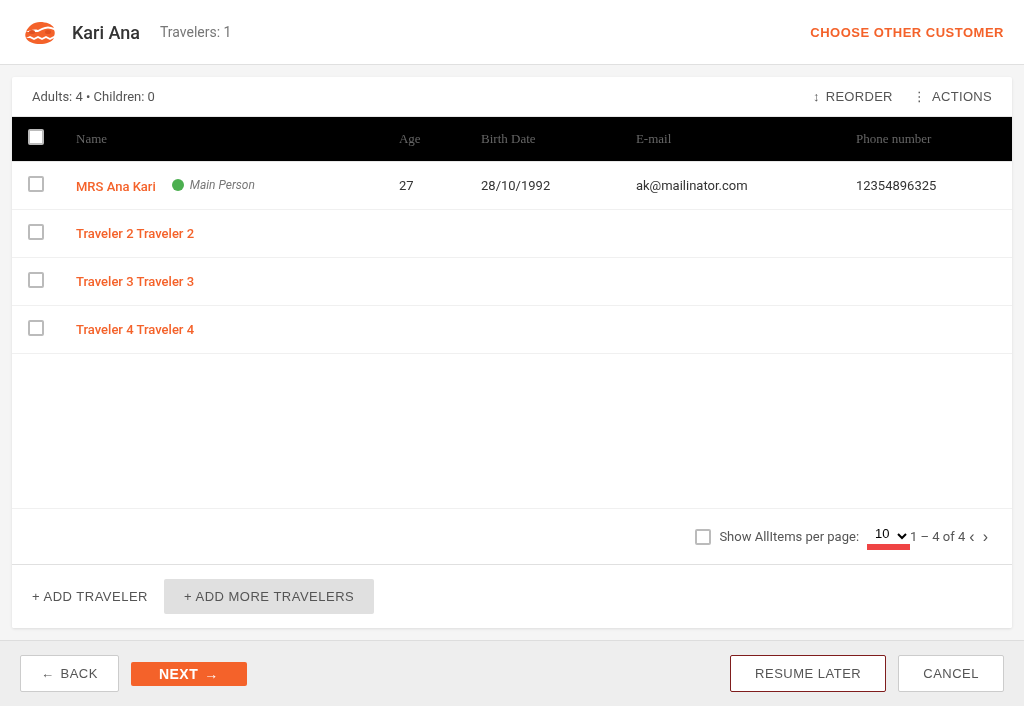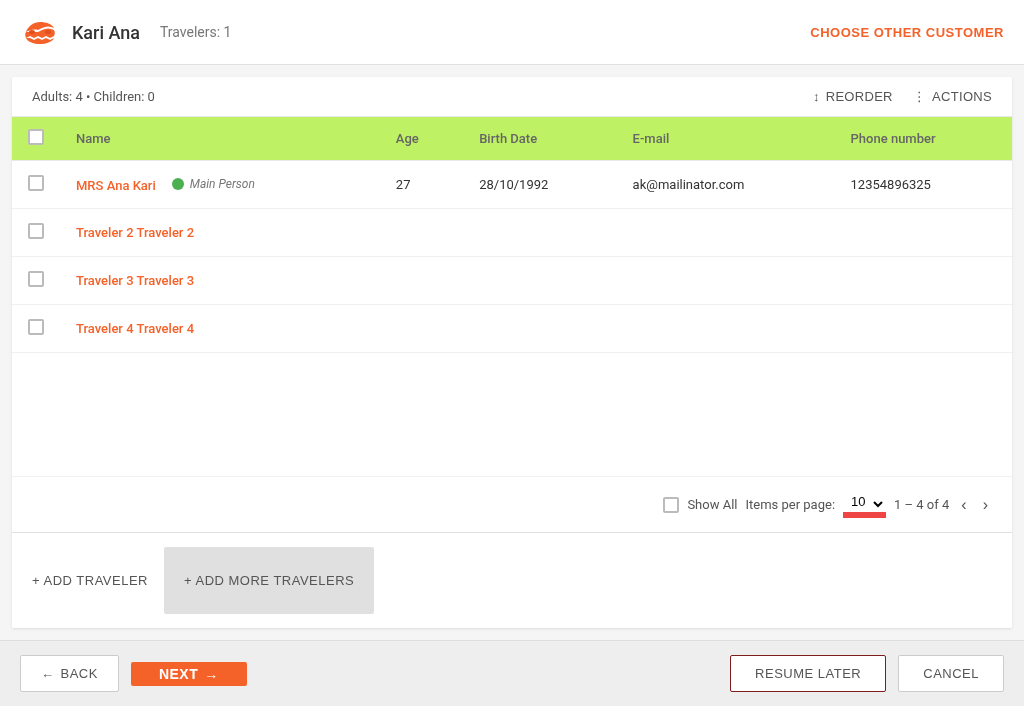--- a/index.html
+++ b/index.html
@@ -20,44 +20,44 @@
 
     
     .toolbar { padding: 12px 20px; display: flex; align-items: center; justify-content: space-between; border-bottom: 1px solid #e8e8e8; }
     .adults-children { font-size: 13px; color: #555; }
     .toolbar-actions { display: flex; align-items: center; gap: 20px; }
     .reorder-btn, .actions-btn { display: flex; align-items: center; gap: 6px; font-size: 13px; color: #555; font-weight: 500; cursor: pointer; background: none; border: none; letter-spacing: 0.3px; text-transform: uppercase; }
 
     
     .table-container { flex: 1; overflow: auto; }
     table { width: 100%; border-collapse: collapse; }
-    thead tr { background: #bef264; }
+    thead tr { background: #000000; font-family: Liberation Serif, serif; }
     th { padding: 12px 16px; text-align: left; font-size: 13px; font-weight: 500; color: #666; border-bottom: 1px solid #e8e8e8; }
     th:first-child { width: 40px; }
     td { padding: 14px 16px; font-size: 13px; color: #333; border-bottom: 1px solid #f0f0f0; vertical-align: middle; }
     td:first-child { width: 40px; }
     .traveler-name { color: #f4622a; font-weight: 500; cursor: pointer; }
     .main-person-badge { display: inline-flex; align-items: center; gap: 6px; font-size: 12px; color: #777; font-style: italic; }
     .green-dot { width: 12px; height: 12px; background: #4caf50; border-radius: 50%; display: inline-block; }
 
     
     .cb { width: 16px; height: 16px; border: 2px solid #bbb; border-radius: 2px; display: inline-block; cursor: pointer; background: #fff; }
 
     
-    .pagination-row { padding: 14px 20px; display: flex; align-items: center; justify-content: flex-end; gap: 8px; border-top: 1px solid #f0f0f0; }
+    .pagination-row { padding: 14px 20px; display: flex; align-items: center; justify-content: flex-end; gap: 0; border-top: 1px solid #f0f0f0; }
     .show-all-label { display: flex; align-items: center; gap: 8px; font-size: 13px; color: #555; }
     .items-per-page { display: flex; align-items: center; gap: 8px; font-size: 13px; color: #555; }
     .per-page-select { border: none; border-bottom: 6px solid #ef4444; font-size: 13px; padding: 2px 4px; background: transparent; cursor: pointer; }
     .page-info { font-size: 13px; color: #555; }
     .page-nav-btn { background: none; border: none; cursor: pointer; color: #555; font-size: 16px; padding: 4px; }
 
     
     .bottom-bar { padding: 14px 20px; display: flex; align-items: center; gap: 16px; background: #fff; border-top: 1px solid #e0e0e0; }
     .add-traveler-btn { display: flex; align-items: center; gap: 6px; background: none; border: none; color: #555; font-size: 13px; font-weight: 500; cursor: pointer; text-transform: uppercase; letter-spacing: 0.5px; }
-    .add-more-travelers-btn { display: flex; align-items: center; gap: 6px; background: #e0e0e0; border: none; color: #555; font-size: 13px; font-weight: 500; cursor: pointer; text-transform: uppercase; letter-spacing: 0.5px; padding: 26px 20px; border-radius: 2px; }
+    .add-more-travelers-btn { display: flex; align-items: center; gap: 6px; background: #e0e0e0; border: none; color: #555; font-size: 13px; font-weight: 500; cursor: pointer; text-transform: uppercase; letter-spacing: 0.5px; padding: 10px 20px; border-radius: 2px; }
 
     
     .footer { background: #eeeeee; padding: 14px 20px; display: flex; align-items: center; justify-content: space-between; border-top: 1px solid #ddd; }
     .footer-left { display: flex; align-items: center; gap: 12px; }
     .back-btn { display: flex; align-items: center; gap: 6px; background: #fff; border: 1px solid #ccc; color: #555; font-size: 13px; font-weight: 500; cursor: pointer; padding: 10px 20px; border-radius: 2px; text-transform: uppercase; letter-spacing: 0.5px; }
     .next-btn { display: flex; align-items: center; gap: 6px; background: #f4622a; border: none; color: #fff; font-size: 14px; font-weight: 600; cursor: pointer; padding: 4px 28px; border-radius: 2px; text-transform: uppercase; letter-spacing: 0.5px; }
     .footer-right { display: flex; align-items: center; gap: 12px; }
     .resume-later-btn { background: #fff; border: 1px solid #7f1d1d; color: #555; font-size: 13px; font-weight: 500; cursor: pointer; padding: 10px 24px; border-radius: 2px; text-transform: uppercase; letter-spacing: 0.5px; }
     .cancel-btn { background: #fff; border: 1px solid #ccc; color: #555; font-size: 13px; font-weight: 500; cursor: pointer; padding: 10px 24px; border-radius: 2px; text-transform: uppercase; letter-spacing: 0.5px; }
   </style>

